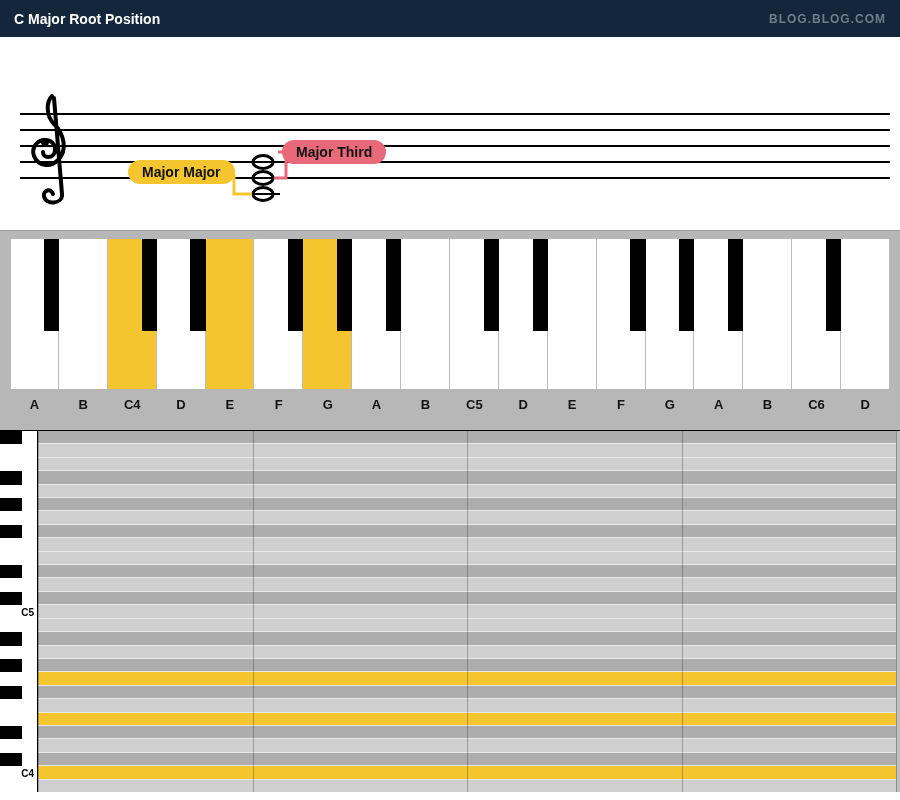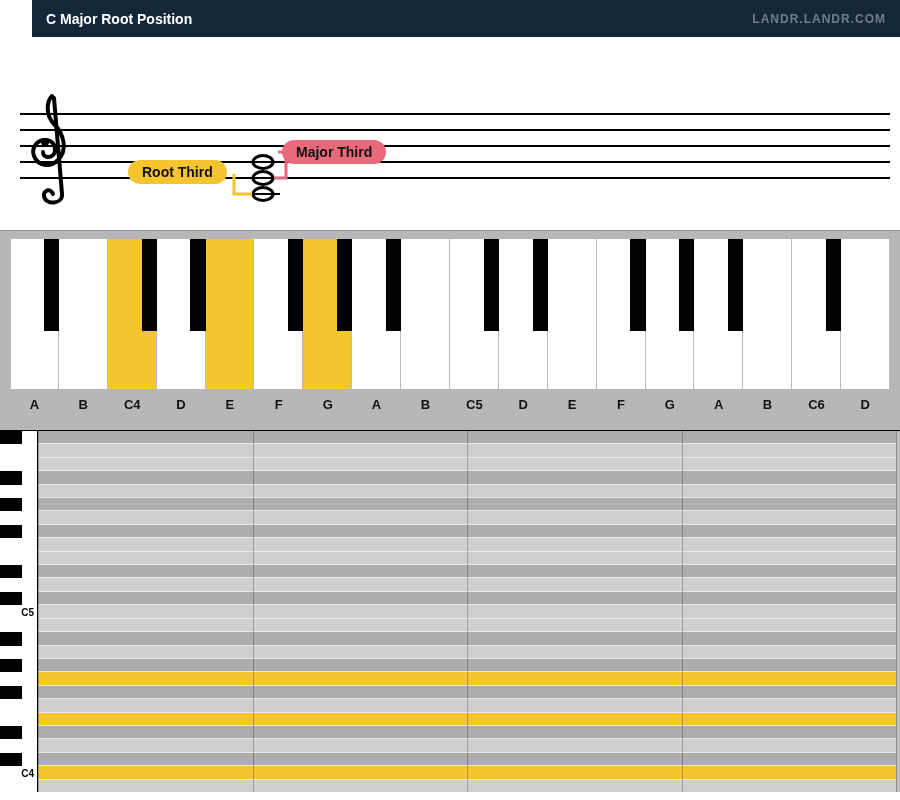--- a/index.html
+++ b/index.html
@@ -1,19 +1,19 @@
 <!DOCTYPE html>
 <html><head>
 <meta charset="utf-8">
 <style>
   * { box-sizing: border-box; margin: 0; padding: 0; }
   body { font-family: -apple-system, Helvetica, Arial, sans-serif; background: #fff; width: 900px; }
   
   
-  .header { background: #14263a; color: #fff; height: 38px; display: flex; align-items: center; justify-content: space-between; padding: 0 14px; border-bottom: 1px solid #fff; margin-left: 32px;}
+  .header { background: #14263a; color: #fff; height: 38px; display: flex; align-items: center; justify-content: space-between; padding: 0 14px; border-bottom: 1px solid #fff;}
   .title { font-size: 14px; font-weight: 600; }
   .brand { font-size: 12px; letter-spacing: 1px; color: #6f7e8e; font-weight: 700;}
   
   
   .staff-section { background: #fff; height: 192px; position: relative; }
   .staff-svg { position: absolute; top: 0; left: 0; }
   
   .pill { position: absolute; font-size: 14px; font-weight: 700; color: #111; padding: 4px 14px; border-radius: 14px; }
   .pill.major { background: #f5c530; top: 122px; left: 128px;}
   .pill.minor { background: #e8697a; top: 102px; left: 282px; color:#111;}
@@ -42,21 +42,21 @@
   .roll-row.light{ background:#cfcfcf;}
   .roll-row.note{ background:#f5c530;}
   .roll-row.gap{ background:#e9e9e9;}
   .v-line{position:absolute;top:0;bottom:0;width:1px;background:rgba(0,0,0,.25);}
 </style>
 </head>
 <body>
 
 <div class="header">
   <span class="title">C Major Root Position</span>
-  <span class="brand">LANDR.LANDR.COM</span>
+  <span class="brand">BLOG.BLOG.COM</span>
 </div>
 
 <div class="staff-section">
   <svg class="staff-svg" width="900" height="192">
     <g>
       <line x1="20" y1="76" x2="890" y2="76" stroke="#000" stroke-width="2"></line>
       <line x1="20" y1="92" x2="890" y2="92" stroke="#000" stroke-width="2"></line>
       <line x1="20" y1="108" x2="890" y2="108" stroke="#000" stroke-width="2"></line>
       <line x1="20" y1="124" x2="890" y2="124" stroke="#000" stroke-width="2"></line>
       <line x1="20" y1="140" x2="890" y2="140" stroke="#000" stroke-width="2"></line>
@@ -76,21 +76,21 @@
     </g>
 
     <g>
       <path d="M252 156 h-18 v-20" fill="none" stroke="#f5c530" stroke-width="3"></path>
     </g>
 
     <g>
       <path d="M274 140 h12 v-26 h-8" fill="none" stroke="#e8697a" stroke-width="3"></path>
     </g>
   </svg>
-  <div class="pill major">Root Third</div>
+  <div class="pill major">Major Major</div>
   <div class="pill minor">Major Third</div>
 </div>
 
 <div class="keyboard-section">
   <div class="keyboard" id="keyboard">
       <div class="white-key" style="left: 0px; width: 48.8889px;"></div>
       <div class="black-key" style="left: 33.7333px; width: 30.3111px;"></div>
       <div class="white-key" style="left: 48.8889px; width: 48.8889px;"></div>
       <div class="white-key hit" style="left: 97.7778px; width: 48.8889px;"></div>
       <div class="black-key" style="left: 131.511px; width: 30.3111px;"></div>

